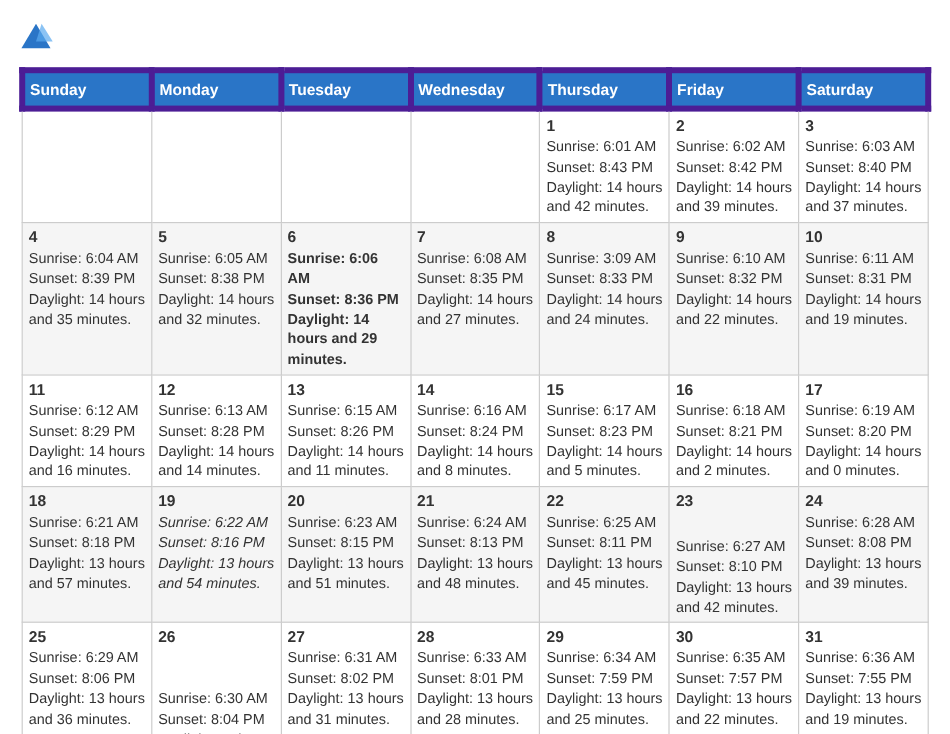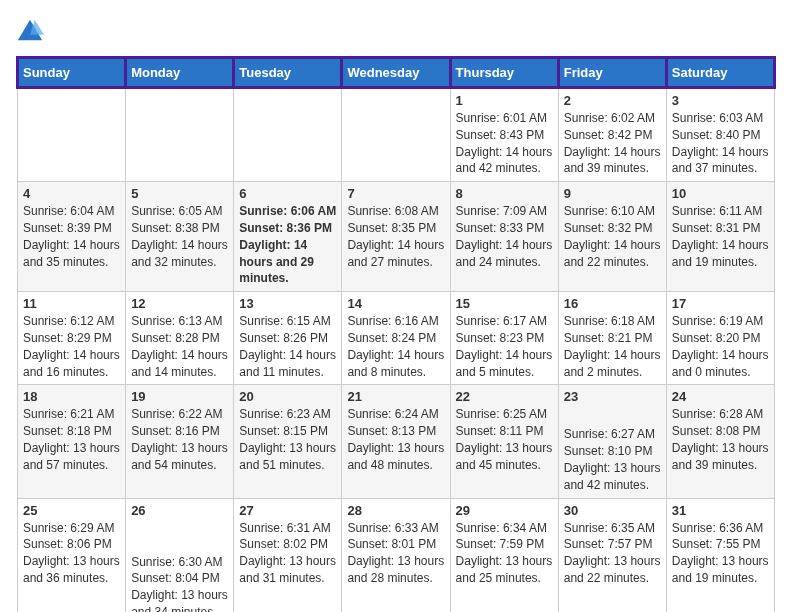--- a/index.html
+++ b/index.html
@@ -47,21 +47,21 @@
       border-collapse: collapse;
       font-size: 11px;
     }
     .calendar thead th {
       background: #2a75c7;
       color: #fff;
       padding: 6px 4px;
       text-align: left;
       font-size: 13px;
       font-weight: bold;
-      border: 3px solid #4c1d95;
+      border: 5px solid #4c1d95;
     }
     .calendar tbody td {
       vertical-align: top;
       border: 1px solid #ccc;
       padding: 4px 5px;
       width: 108px;
       min-height: 80px;
       background: #fff;
     }
     .calendar tbody tr:nth-child(even) td {
@@ -160,21 +160,21 @@
 Daylight: 14 hours and 29 minutes.</div>
         </td>
         <td>
           <span class="day-num">7</span>
           <div class="day-info" style="white-space: pre-line;">Sunrise: 6:08 AM
 Sunset: 8:35 PM
 Daylight: 14 hours and 27 minutes.</div>
         </td>
         <td>
           <span class="day-num">8</span>
-          <div class="day-info" style="white-space: pre-line;">Sunrise: 7:09 AM
+          <div class="day-info" style="white-space: pre-line;">Sunrise: 3:09 AM
 Sunset: 8:33 PM
 Daylight: 14 hours and 24 minutes.</div>
         </td>
         <td>
           <span class="day-num">9</span>
           <div class="day-info" style="white-space: pre-line;">Sunrise: 6:10 AM
 Sunset: 8:32 PM
 Daylight: 14 hours and 22 minutes.</div>
         </td>
         <td>
@@ -230,21 +230,21 @@
       </tr>
       <tr>
         <td>
           <span class="day-num">18</span>
           <div class="day-info" style="white-space: pre-line;">Sunrise: 6:21 AM
 Sunset: 8:18 PM
 Daylight: 13 hours and 57 minutes.</div>
         </td>
         <td>
           <span class="day-num">19</span>
-          <div class="day-info" style="white-space: pre-line;">Sunrise: 6:22 AM
+          <div class="day-info" style="white-space: pre-line; font-style: italic;">Sunrise: 6:22 AM
 Sunset: 8:16 PM
 Daylight: 13 hours and 54 minutes.</div>
         </td>
         <td>
           <span class="day-num">20</span>
           <div class="day-info" style="white-space: pre-line;">Sunrise: 6:23 AM
 Sunset: 8:15 PM
 Daylight: 13 hours and 51 minutes.</div>
         </td>
         <td>

